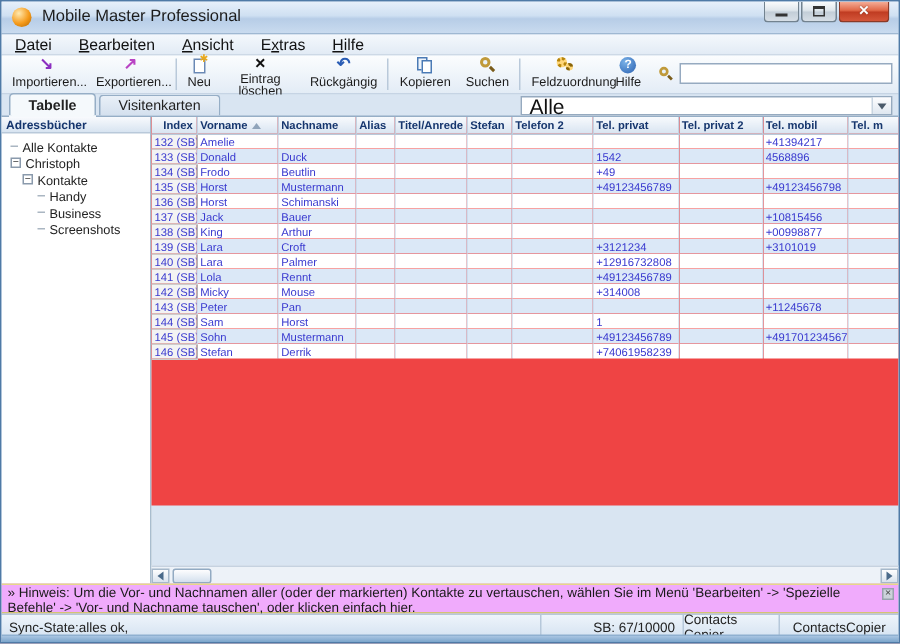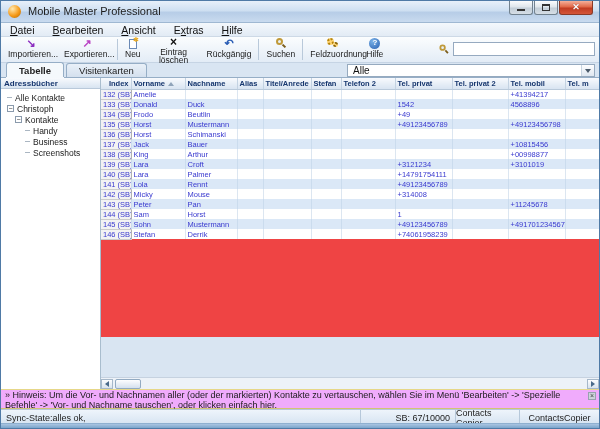--- a/index.html
+++ b/index.html
@@ -66,21 +66,21 @@
   
   .tabrow { position:absolute; left:0; top:62px; width:100%; height:15px; background:#d9e5f2;
     border-bottom:1px solid #96aec6; display:flex; align-items:flex-end; padding-left:5px; }
   .tab { height:14px; padding:0 12px; font-size:9.5px; display:flex; align-items:center;
     border:1px solid #96aec6; border-bottom:none; border-radius:3px 3px 0 0; margin-right:2px;
     background:linear-gradient(#e9f0f8,#d4e0ee); color:#222; position:relative; }
   .tab.active { background:#f5f9fc; font-weight:bold; height:15px; z-index:2;
     box-shadow:0 1px 0 #f5f9fc; }
   .combo { position:absolute; right:4px; top:1px; width:248px; height:13px; background:#fff;
     border:1px solid #96aabf; display:flex; align-items:center; justify-content:space-between;
-    font-size:10px; color:#111; padding-left:5px; }
+    font-size:14px; color:#111; padding-left:5px; }
   .combo .arrow-box { width:13px; height:100%; border-left:1px solid #c8d4e0;
     display:flex; align-items:center; justify-content:center; background:linear-gradient(#fdfdfe,#dfe7f0); }
   .combo .arr { width:0; height:0; border-left:3px solid transparent; border-right:3px solid transparent;
     border-top:4px solid #4a5a6a; }
 
   
   .sidebar { position:absolute; left:0; top:77px; width:100px; height:311px; background:#fff;
     border-right:1px solid #a9bdce; }
   .side-header { height:11px; background:linear-gradient(#f8fafd,#d8e4f1); border-bottom:1px solid #b9c9da;
     font-size:8px; font-weight:bold; color:#16366e; padding:1px 3px; }
@@ -201,20 +201,29 @@
         </span>
         <span style="max-width: 46px;">Eintrag löschen</span>
       </span>
       <span class="tb-btn">
         <span class="ic">
           <span class="g undo">↶</span>
         </span>
         <span style="max-width: 46px;">Rückgängig</span>
       </span>
       <span class="tb-sep"></span>
+      <span class="tb-btn">
+        <span class="ic">
+          <span class="copyic">
+            <i></i>
+            <i></i>
+          </span>
+        </span>
+        <span style="max-width: 46px;">Kopieren</span>
+      </span>
       <span class="tb-btn">
         <span class="ic">
           <span class="mag">
             <span class="lens"></span>
             <span class="stem"></span>
           </span>
         </span>
         <span style="max-width: 46px;">Suchen</span>
       </span>
       <span class="tb-sep"></span>
@@ -414,21 +423,21 @@
             <td></td>
           </tr>
           <tr>
             <td class="idx">140 (SB)</td>
             <td>Lara</td>
             <td>Palmer</td>
             <td></td>
             <td></td>
             <td></td>
             <td></td>
-            <td>+14791754111</td>
+            <td>+12916732808</td>
             <td></td>
             <td></td>
             <td></td>
           </tr>
           <tr>
             <td class="idx">141 (SB)</td>
             <td>Lola</td>
             <td>Rennt</td>
             <td></td>
             <td></td>

